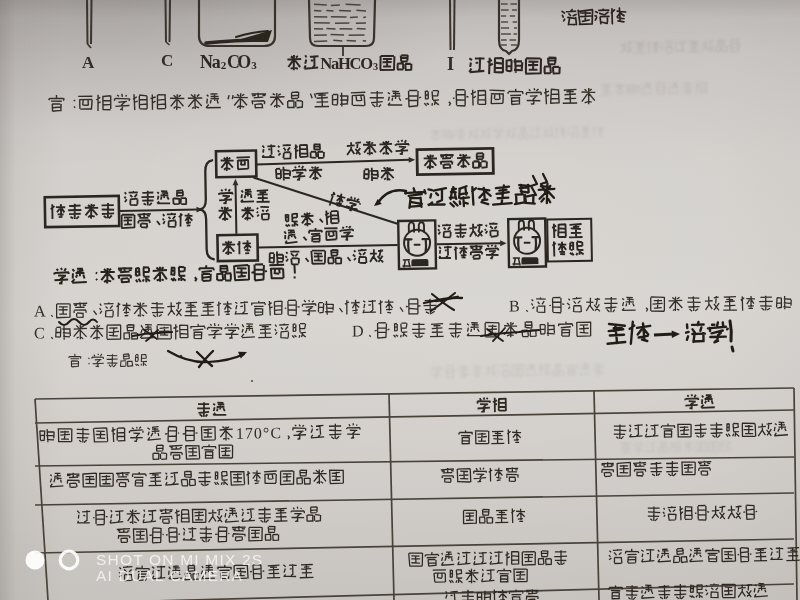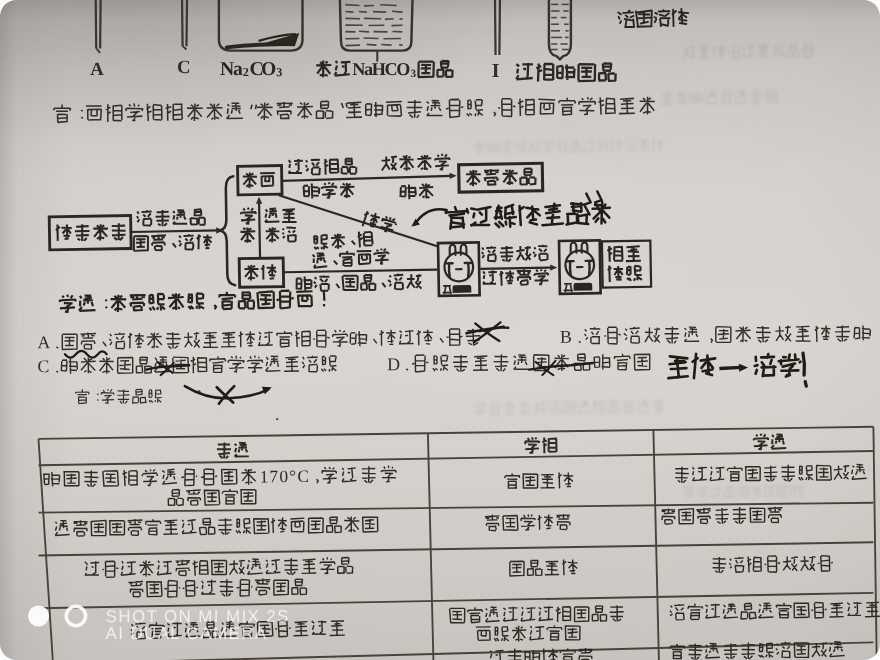--- a/index.html
+++ b/index.html
@@ -1,18 +1,18 @@
 <!DOCTYPE html>
 <html><head>
 <meta charset="utf-8">
 <style>
 html,body{margin:0;padding:0;}
 .page{position:relative;width:800px;height:600px;overflow:hidden;
   background:linear-gradient(179deg,#bab6b3 0%,#c9c5c2 11%,#d3d0cc 28%,#d7d4d0 52%,#d1cecA 76%,#cac7c3 94%,#c8c5c1 100%);
-  font-family:"Liberation Sans",sans-serif;border-radius:15px;}
+  font-family:"Liberation Sans",sans-serif;}
 .vig{position:absolute;inset:0;
   background:radial-gradient(ellipse 65% 32% at 14% 0%, rgba(45,40,36,0.14) 0%, rgba(45,40,36,0) 70%),
              radial-gradient(ellipse 120% 95% at 56% 42%, rgba(255,255,255,0.08) 0%, rgba(255,255,255,0) 55%, rgba(70,64,58,0.05) 100%);}
 .lsh{position:absolute;inset:0;
   background:linear-gradient(90deg, rgba(60,54,48,0.18) 0%, rgba(60,54,48,0.05) 2%, rgba(70,64,58,0) 8%, rgba(70,64,58,0) 90%, rgba(70,64,58,0.02) 100%),
              linear-gradient(180deg, rgba(60,54,48,0.10) 0%, rgba(60,54,48,0) 3%);}
 svg{position:absolute;left:0;top:0;}
 </style>
 </head>
 <body>

